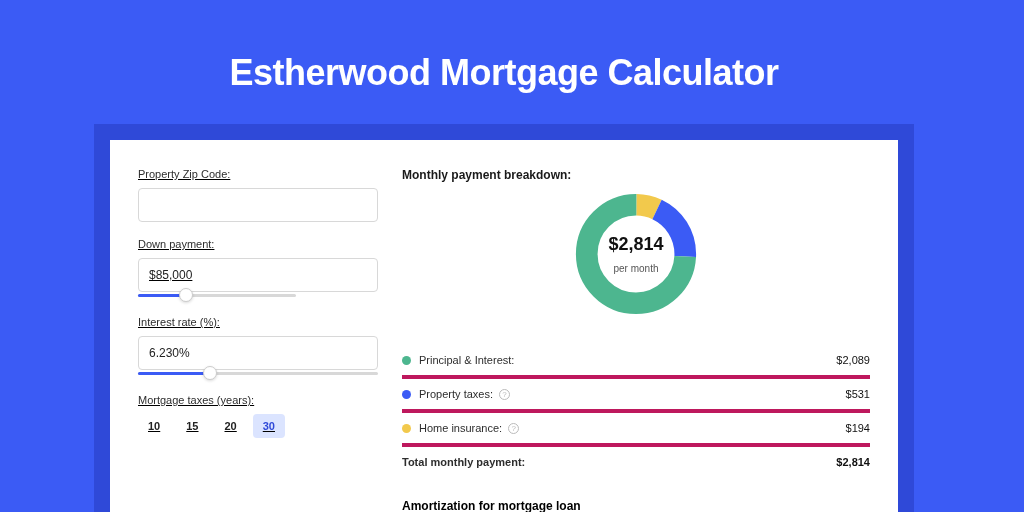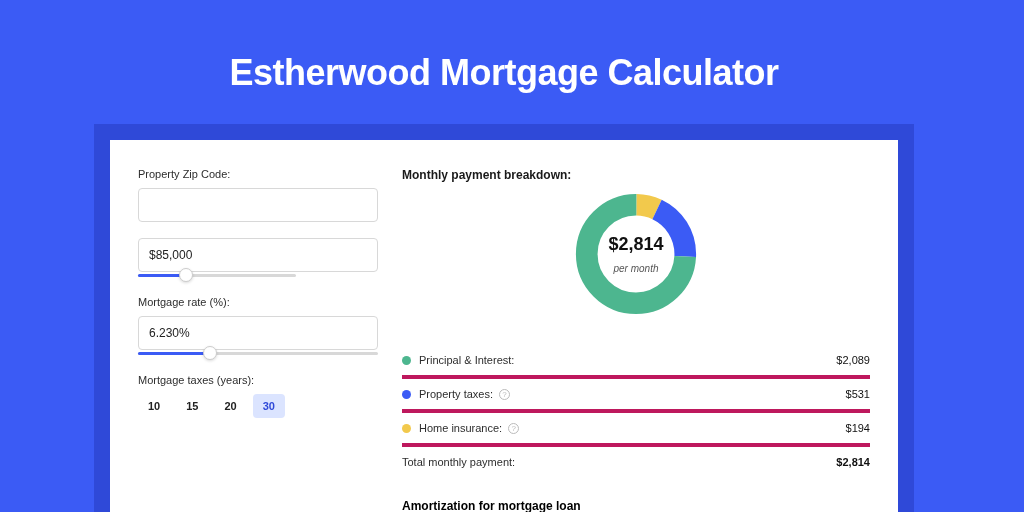--- a/index.html
+++ b/index.html
@@ -54,21 +54,21 @@
   .input {
     width: 100%;
     height: 34px;
     border: 1px solid #d8d8d8;
     border-radius: 4px;
     padding: 0 10px;
     font-size: 12px;
     color: #222;
     background: #fff;
   }
-  .field-block { margin-bottom: 16px; }
+  .field-block { margin-bottom: 16px; text-decoration: underline; }
   .slider-wrap {
     position: relative;
     height: 10px;
     margin-top: -2px;
   }
   .slider-track {
     position: absolute;
     left: 0; right: 0;
     height: 3px;
     background: #d8d8d8;
@@ -128,21 +128,21 @@
   .donut svg { display: block; }
   .donut-center {
     position: absolute;
     inset: 0;
     display: flex;
     flex-direction: column;
     align-items: center;
     justify-content: center;
   }
   .donut-big { font-size: 18px; font-weight: 800; color: #111; }
-  .donut-sub { font-size: 10px; color: #555; margin-top: 8px; font-style: italic; }
+  .donut-sub { font-size: 10px; color: #555; margin-top: 8px; }
   .break-list { margin-top: 8px; }
   .break-row {
     display: flex;
     align-items: center;
     padding: 9px 0;
     font-size: 11px;
     color: #2d2d2d;
   }
   .break-row + .break-row { border-top: 4px solid #be185d; }
   .dot {
@@ -155,21 +155,21 @@
     width: 11px; height: 11px;
     border: 1px solid #bbb;
     color: #bbb;
     border-radius: 50%;
     display: inline-flex;
     align-items: center; justify-content: center;
     font-size: 8px;
     margin-left: 6px;
   }
   .break-val { margin-left: auto; color: #111; text-align: right; }
-  .break-total .break-label { font-weight: 400; }
+  .break-total .break-label { font-weight: 700; }
   .break-total .break-val { font-weight: 700; }
   .amort-title { font-size: 12px; font-weight: 700; margin-bottom: 10px; margin-top: 22px; }
 </style>
 </head>
 <body>
 
 <div class="outer">
   <h1 class="page-title">Estherwood Mortgage Calculator</h1>
 
   <div class="band-wrap">
@@ -177,32 +177,33 @@
 
       <div class="col-left">
 
         <div class="field-block">
           <label class="field-label">Property Zip Code:</label>
           <input class="input" type="text" value="" style="">
         </div>
 
 
         <div class="field-block">
+          <label class="field-label">Down payment:</label>
           <div class="row2">
             <input class="input" style="flex: 1 1 0%;" type="text" value="$85,000">
           </div>
           <div class="slider-wrap" style="width:66%">
             <div class="slider-track"></div>
             <div class="slider-fill" style="width:30%"></div>
             <div class="slider-thumb" style="left:30%"></div>
           </div>
         </div>
 
         <div class="field-block">
-          <label class="field-label">Mortgage rate (%):</label>
+          <label class="field-label">Interest rate (%):</label>
           <input class="input" type="text" value="6.230%" style="">
           <div class="slider-wrap">
             <div class="slider-track"></div>
             <div class="slider-fill" style="width:30%"></div>
             <div class="slider-thumb" style="left:30%"></div>
           </div>
         </div>
 
         <div class="field-block">
           <label class="field-label">Mortgage taxes (years):</label>

